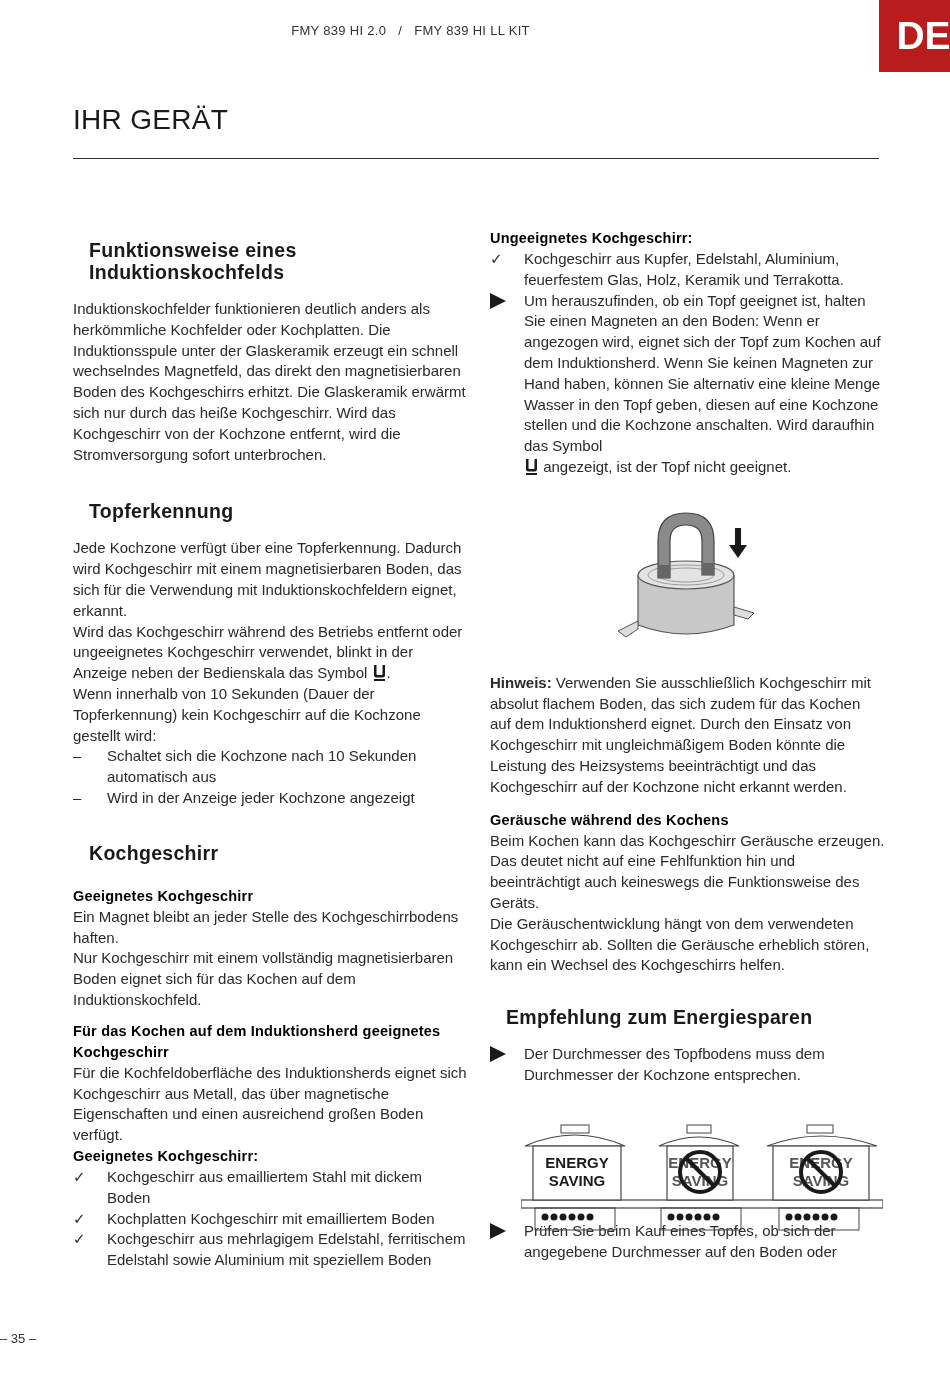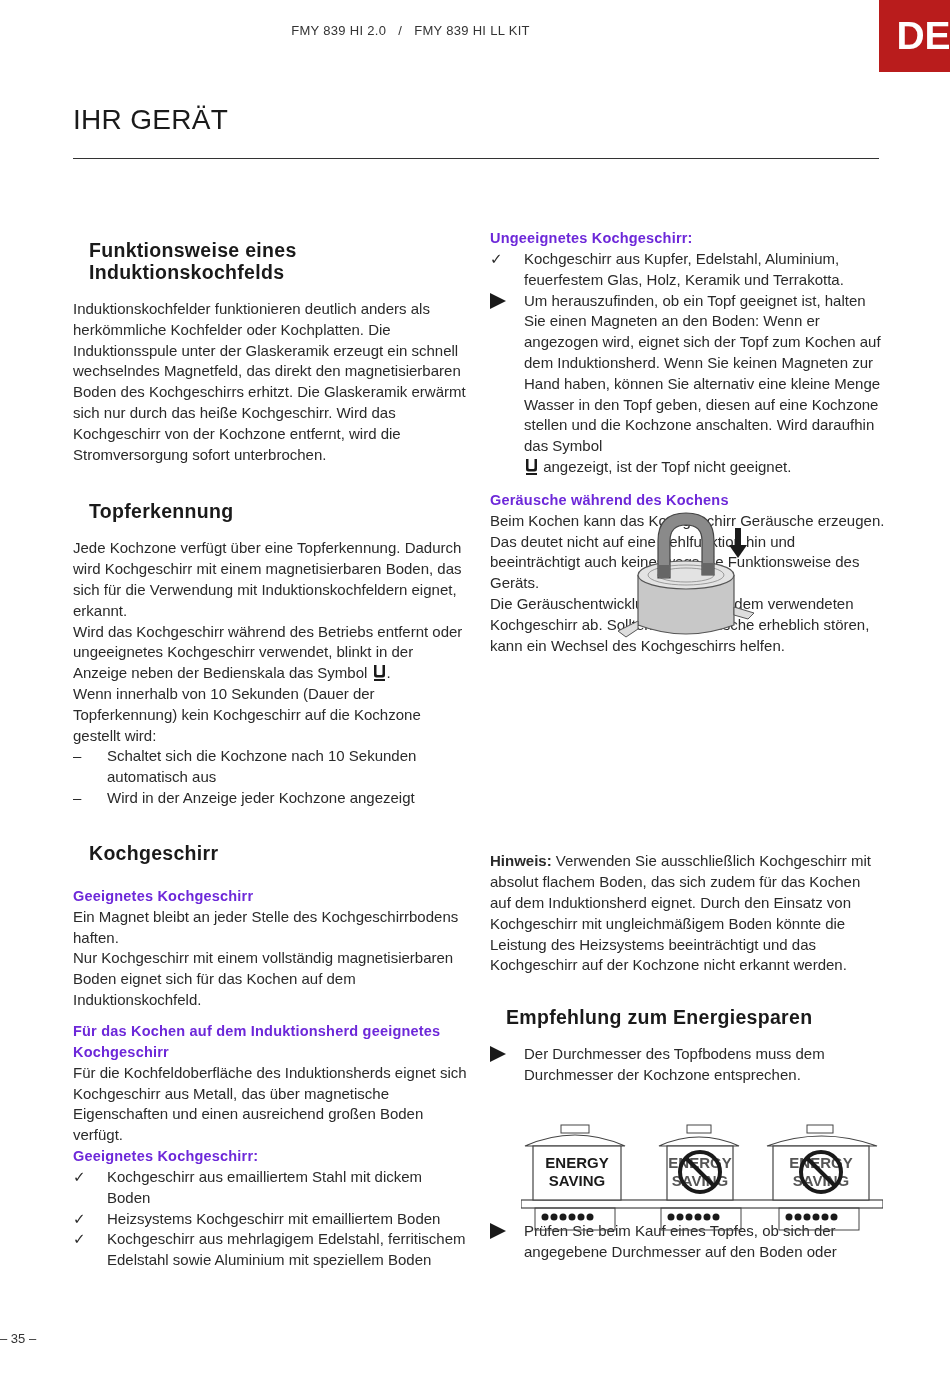--- a/index.html
+++ b/index.html
@@ -9,21 +9,21 @@
          font-size: 13px; letter-spacing: 0.3px; color: #333; }
   .header-models .sep { margin: 0 12px; }
   .lang-badge { position: absolute; top: 0; left: 879px; width: 89px; height: 72px; background: #b91c1c;
          color: #fff; font-weight: bold; font-size: 39px; display: flex; align-items: center; justify-content: center; }
   .page-title { position: absolute; top: 104px; left: 73px; font-size: 28px; font-weight: normal; color: #1a1a1a; letter-spacing: 0.3px; }
   .title-rule { position: absolute; top: 158px; left: 73px; width: 806px; height: 1px; background: #333; }
   .col { position: absolute; width: 395px; }
   .col-left { left: 73px; top: 223px; }
   .col-right { left: 490px; top: 228px; }
   h2 { font-size: 19.5px; font-weight: bold; margin: 16px; line-height: 22px; color: #1a1a1a; letter-spacing: 0.3px; }
-  h3 { font-size: 14.5px; font-weight: bold; margin: 0; line-height: 21px; color: #6d28d9; letter-spacing: 0.2px; }
+  h3 { font-size: 14.5px; font-weight: bold; margin: 0; line-height: 21px; color: #000000; letter-spacing: 0.2px; }
   p { margin: 0; font-size: 15px; line-height: 20.8px; }
   .list { list-style: none; margin: 0; padding: 0; }
   .list li { position: relative; padding-left: 34px; font-size: 15px; line-height: 20.8px; }
   .list li .mark { position: absolute; left: 0; top: 0; width: 30px; }
   .tri { display: inline-block; width: 0; height: 0; border-top: 8px solid transparent; border-bottom: 8px solid transparent;
          border-left: 16px solid #1a1a1a; margin-top: 2px; }
   .sym { display: inline-block; width: 15px; height: 17px; vertical-align: -3px; }
   .page-number { position: absolute; top: 1331px; left: 0; width: 950px; text-align: left; font-size: 13px; color: #333; }
   .magnet-img { position: absolute; left: 612px; top: 503px; width: 148px; height: 138px; }
   .energy-img { position: absolute; left: 521px; top: 1122px; width: 362px; height: 112px; }
@@ -63,46 +63,46 @@
   <section style="margin-top:33px">
     <h2>Kochgeschirr</h2>
     <h3 style="margin-top:22px">Geeignetes Kochgeschirr</h3>
     <p>Ein Magnet bleibt an jeder Stelle des Kochgeschirrbodens haften.</p>
     <p>Nur Kochgeschirr mit einem vollständig magnetisierbaren Boden eignet sich für das Kochen auf dem Induktionskochfeld.</p>
     <h3 style="margin-top:10px">Für das Kochen auf dem Induktionsherd geeignetes Kochgeschirr</h3>
     <p>Für die Kochfeldoberfläche des Induktionsherds eignet sich Kochgeschirr aus Metall, das über magnetische Eigenschaften und einen ausreichend großen Boden verfügt.</p>
     <h3 style="">Geeignetes Kochgeschirr:</h3>
     <ul class="list">
       <li><span class="mark">✓</span><span>Kochgeschirr aus emailliertem Stahl mit dickem Boden</span></li>
-      <li><span class="mark">✓</span><span>Heizsystems Kochgeschirr mit emailliertem Boden</span></li>
+      <li><span class="mark">✓</span><span>Kochplatten Kochgeschirr mit emailliertem Boden</span></li>
       <li><span class="mark">✓</span><span>Kochgeschirr aus mehrlagigem Edelstahl, ferritischem Edelstahl sowie Aluminium mit speziellem Boden</span></li>
     </ul>
   </section>
 </div>
 
 <div class="col col-right">
   <section>
     <h3>Ungeeignetes Kochgeschirr:</h3>
     <ul class="list">
       <li><span class="mark">✓</span><span>Kochgeschirr aus Kupfer, Edelstahl, Aluminium, feuerfestem Glas, Holz, Keramik und Terrakotta.</span></li>
       <li><span class="mark"><span class="tri"></span></span><span>Um herauszufinden, ob ein Topf geeignet ist, halten Sie einen Magneten an den Boden: Wenn er angezogen wird, eignet sich der Topf zum Kochen auf dem Induktionsherd. Wenn Sie keinen Magneten zur Hand haben, können Sie alternativ eine kleine Menge Wasser in den Topf geben, diesen auf eine Kochzone stellen und die Kochzone anschalten. Wird daraufhin das Symbol</span><br><svg class="sym" viewBox="0 0 15 17">
             <path d="M2 1 L4.5 1 L4.5 10 Q4.5 11 5.5 11 L9.5 11 Q10.5 11 10.5 10 L10.5 1 L13 1 L13 11 Q13 13.5 10.5 13.5 L4.5 13.5 Q2 13.5 2 11 Z" fill="#1a1a1a"></path>
             <rect x="2" y="15" width="11" height="2" fill="#1a1a1a"></rect>
           </svg><span> angezeigt, ist der Topf nicht geeignet.</span></li>
     </ul>
   </section>
 
+  <section style="margin-top:195px">
+    <p><b>Hinweis:</b><span> Verwenden Sie ausschließlich Kochgeschirr mit absolut flachem Boden, das sich zudem für das Kochen auf dem Induktionsherd eignet. Durch den Einsatz von Kochgeschirr mit ungleichmäßigem Boden könnte die Leistung des Heizsystems beeinträchtigt und das Kochgeschirr auf der Kochzone nicht erkannt werden.</span></p>
+  </section>
+
   <section style="margin-top:12px">
     <h3>Geräusche während des Kochens</h3>
     <p>Beim Kochen kann das Kochgeschirr Geräusche erzeugen. Das deutet nicht auf eine Fehlfunktion hin und beeinträchtigt auch keineswegs die Funktionsweise des Geräts.</p>
     <p>Die Geräuschentwicklung hängt von dem verwendeten Kochgeschirr ab. Sollten die Geräusche erheblich stören, kann ein Wechsel des Kochgeschirrs helfen.</p>
-  </section>
-
-  <section style="margin-top:195px">
-    <p><b>Hinweis:</b><span> Verwenden Sie ausschließlich Kochgeschirr mit absolut flachem Boden, das sich zudem für das Kochen auf dem Induktionsherd eignet. Durch den Einsatz von Kochgeschirr mit ungleichmäßigem Boden könnte die Leistung des Heizsystems beeinträchtigt und das Kochgeschirr auf der Kochzone nicht erkannt werden.</span></p>
   </section>
 
   <section style="margin-top:30px">
     <h2>Empfehlung zum Energiesparen</h2>
     <ul class="list" style="margin-top:6px">
       <li><span class="mark"><span class="tri"></span></span><span>Der Durchmesser des Topfbodens muss dem Durchmesser der Kochzone entsprechen.</span></li>
     </ul>
     <ul class="list" style="margin-top:135px">
       <li><span class="mark"><span class="tri"></span></span><span>Prüfen Sie beim Kauf eines Topfes, ob sich der angegebene Durchmesser auf den Boden oder</span></li>
     </ul>

